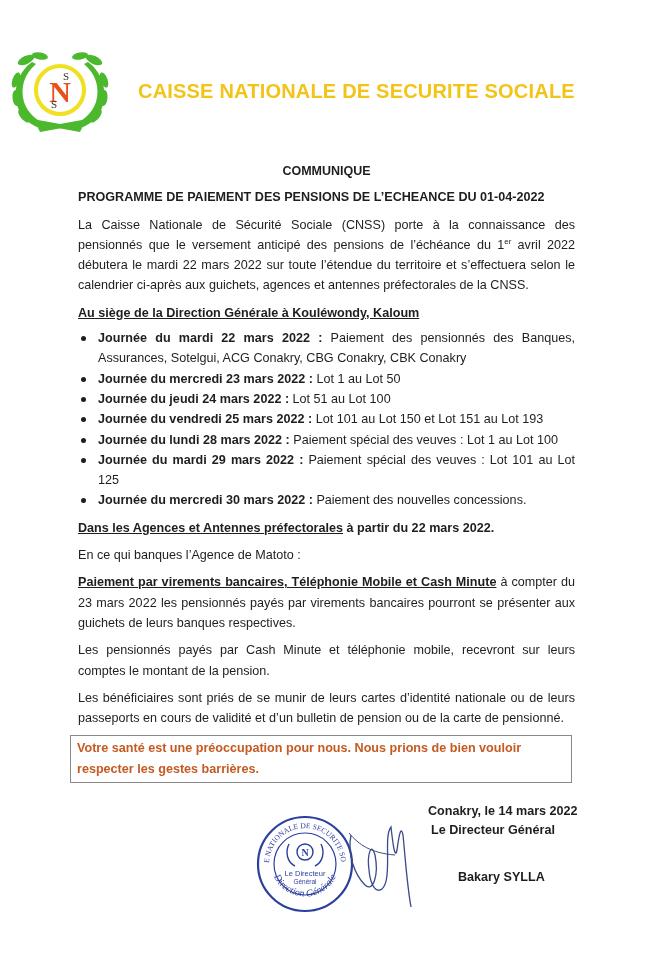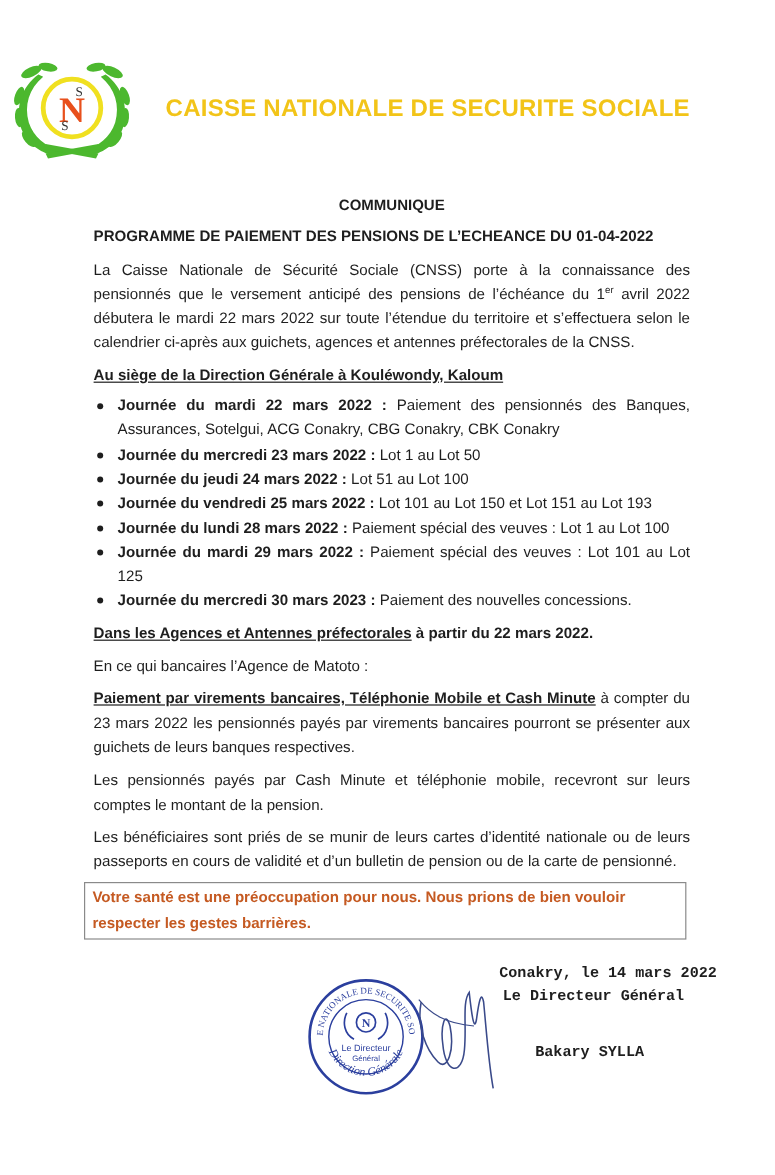--- a/index.html
+++ b/index.html
@@ -22,21 +22,21 @@
   ul { list-style: none; margin: 0 0 7px 0; padding: 0; }
   ul li { position: relative; padding-left: 20px; text-align: justify; }
   ul li::before {
     content: ""; position: absolute; left: 3px; top: 8px;
     width: 5px; height: 5px; border-radius: 50%; background: #1e1e1e;
   }
   .notice {
     border: 1px solid #8a8a8a; margin: 2px 0 0 -8px; padding: 2px 6px 3px 6px;
     color: #c55a22; font-weight: bold; width: 488px;
   }
-  .signoff { position: absolute; left: 416px; top: 802px; font-weight: bold; font-size: 12.6px; line-height: 19px; font-family: Liberation Mono, monospace; }
+  .signoff { position: absolute; left: 428px; top: 802px; font-weight: bold; font-size: 12.6px; line-height: 19px; }
   .signoff .place { white-space: nowrap; }
   .signoff .role { padding-left: 3px; white-space: nowrap; }
   .signoff .name { margin-top: 28px; padding-left: 30px; white-space: nowrap; }
   .stamp { position: absolute; left: 255px; top: 814px; width: 100px; height: 100px; }
   .signature { position: absolute; left: 345px; top: 815px; width: 80px; height: 100px; }
 </style>
 </head>
 <body>
 
 <svg class="logo" viewBox="0 0 100 86">
@@ -71,25 +71,25 @@
   <p><span>La Caisse Nationale de Sécurité Sociale (CNSS) porte à la connaissance des pensionnés que le versement anticipé des pensions de l’échéance du 1</span><sup style="font-size:8px;line-height:0">er</sup><span> avril 2022 débutera le mardi 22 mars 2022 sur toute l’étendue du territoire et s’effectuera selon le calendrier ci-après aux guichets, agences et antennes préfectorales de la CNSS.</span></p>
 
   <p style="margin-bottom:5px"><span class="u">Au siège de la Direction Générale à Kouléwondy, Kaloum</span></p>
   <ul>
     <li><b>Journée du mardi 22 mars 2022 :</b><span> Paiement des pensionnés des Banques, Assurances, Sotelgui, ACG Conakry, CBG Conakry, CBK Conakry</span></li>
     <li><b>Journée du mercredi 23 mars 2022 :</b><span> Lot 1 au Lot 50</span></li>
     <li><b>Journée du jeudi 24 mars 2022 :</b><span> Lot 51 au Lot 100</span></li>
     <li><b>Journée du vendredi 25 mars 2022 :</b><span> Lot 101 au Lot 150 et Lot 151 au Lot 193</span></li>
     <li><b>Journée du lundi 28 mars 2022 :</b><span> Paiement spécial des veuves : Lot 1 au Lot 100</span></li>
     <li><b>Journée du mardi 29 mars 2022 :</b><span> Paiement spécial des veuves : Lot 101 au Lot 125</span></li>
-    <li><b>Journée du mercredi 30 mars 2023 :</b><span> Paiement des nouvelles concessions.</span></li>
+    <li><b>Journée du mercredi 30 mars 2022 :</b><span> Paiement des nouvelles concessions.</span></li>
   </ul>
 
   <p><span class="u">Dans les Agences et Antennes préfectorales</span><b> à partir du 22 mars 2022.</b></p>
-  <p>En ce qui bancaires l’Agence de Matoto :</p>
+  <p>En ce qui banques l’Agence de Matoto :</p>
 
   <p><span class="u">Paiement par virements bancaires, Téléphonie Mobile et Cash Minute</span><span> à compter du 23 mars 2022 les pensionnés payés par virements bancaires pourront se présenter aux guichets de leurs banques respectives.</span></p>
   <p>Les pensionnés payés par Cash Minute et téléphonie mobile, recevront sur leurs comptes le montant de la pension.</p>
   <p>Les bénéficiaires sont priés de se munir de leurs cartes d’identité nationale ou de leurs passeports en cours de validité et d’un bulletin de pension ou de la carte de pensionné.</p>
 
   <div class="notice">Votre santé est une préoccupation pour nous. Nous prions de bien vouloir respecter les gestes barrières.</div>
 </div>
 
 <svg class="stamp" viewBox="0 0 100 100">
   <defs>

